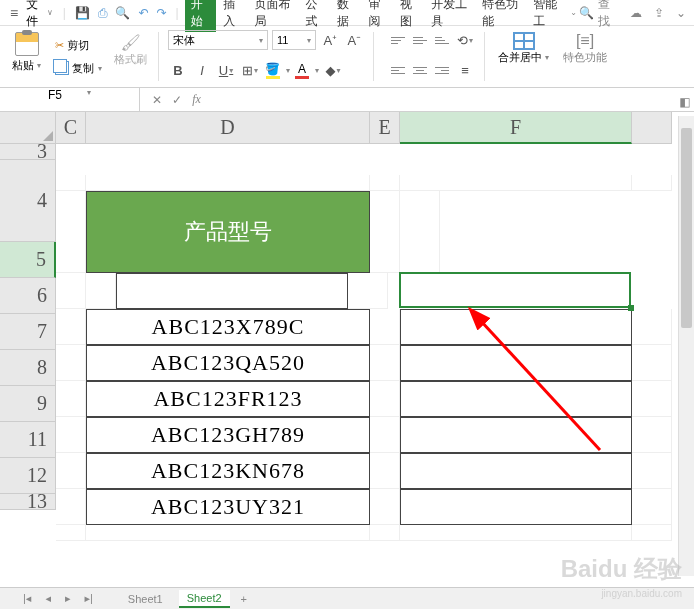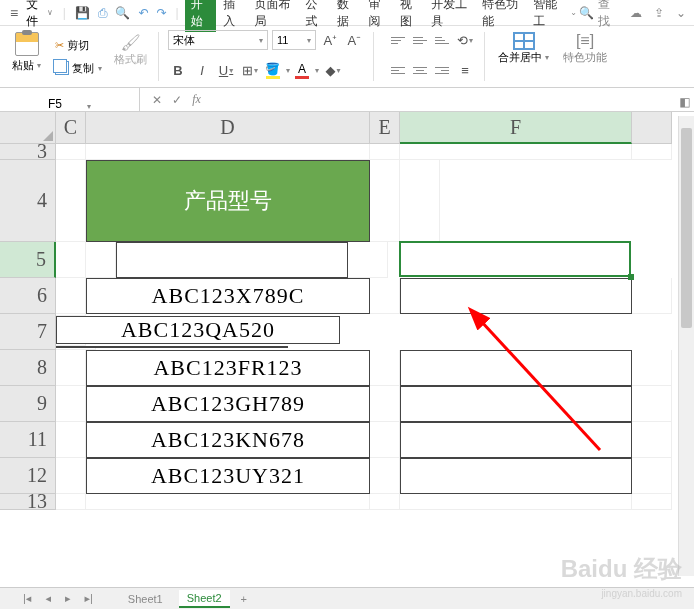--- a/index.html
+++ b/index.html
@@ -41,41 +41,41 @@
     
     .align-group { margin-left: 6px; }
     .align-btn { width: 18px; height: 16px; display: flex; flex-direction: column; justify-content: center; gap: 2px; cursor: pointer; padding: 0 2px; }
     .align-line { height: 1px; background: #888; }
     .merge-btn { display: flex; flex-direction: column; align-items: center; cursor: pointer; padding: 2px 4px; font-size: 11px; }
     .merge-icon { width: 22px; height: 18px; border: 1px solid #5b9bd5; display: grid; grid-template-columns: 1fr 1fr; grid-template-rows: 1fr 1fr; }
     .merge-icon div { border: 0.5px solid #5b9bd5; }
     .wrap-btn { display: flex; flex-direction: column; align-items: center; cursor: pointer; padding: 2px 4px; font-size: 11px; color: #888; }
     
     .namebox-row { display: flex; align-items: center; height: 24px; border-bottom: 1px solid #d0d0d0; background: #fff; }
-    .namebox { width: 140px; text-align: center; border-right: 1px solid #d0d0d0; height: 100%; display: flex; align-items: flex-end; justify-content: center; font-family: Arial; gap: 24px; }
+    .namebox { width: 140px; text-align: center; border-right: 1px solid #d0d0d0; height: 100%; display: flex; align-items: flex-start; justify-content: center; font-family: Arial; gap: 24px; }
     .fx-btns { display: flex; align-items: center; gap: 10px; margin-left: 12px; color: #888; }
     .fx-label { font-style: italic; font-family: Georgia; color: #888; }
     
     .sheet-area { position: relative; display: flex; height: 470px; }
     .corner { width: 56px; height: 32px; background: #e8e8e8; border-right: 1px solid #ccc; border-bottom: 1px solid #ccc; display: flex; align-items: flex-end; justify-content: flex-end; }
     .corner-tri { width: 0; height: 0; border-left: 10px solid transparent; border-bottom: 10px solid #b0b0b0; margin: 2px; }
     .col-headers { display: flex; height: 32px; }
     .col-h { background: #e8e8e8; border-right: 1px solid #ccc; border-bottom: 1px solid #ccc; display: flex; align-items: center; justify-content: center; font-size: 20px; color: #555; font-family: "Times New Roman", serif; }
     .col-c { width: 30px; }
     .col-d { width: 284px; }
     .col-e { width: 30px; }
     .col-f { width: 232px; }
     .col-f.active { background: #d0e8d4; border-bottom: 2px solid #2c8b3b; }
     .col-g { width: 40px; }
     
     .row-headers { width: 56px; }
     .row-h { background: #e8e8e8; border-right: 1px solid #ccc; border-bottom: 1px solid #ccc; display: flex; align-items: center; justify-content: flex-end; padding-right: 8px; font-size: 20px; color: #555; font-family: "Times New Roman", serif; }
     .row-h.active { background: #d0e8d4; border-right: 2px solid #2c8b3b; }
     
-    .grid-body { position: relative; }
+    .grid-body { position: relative; margin-top: 31px; }
     .grid-row { display: flex; }
     .cell { border-right: 1px solid #eee; border-bottom: 1px solid #eee; }
     
     .table-header-cell { background: #6aa84f; color: #fff; font-size: 22px; font-family: "SimSun", serif; display: flex; align-items: center; justify-content: center; text-align: center; border: 1px solid #444; }
     .table-data-cell { border: 1px solid #444; font-family: "Times New Roman", serif; font-size: 22px; display: flex; align-items: center; justify-content: center; letter-spacing: 1px; background: #fff; }
     .table-empty-cell { border: 1px solid #444; background: #fff; }
     
     .active-cell-border { position: absolute; border: 2px solid #2c8b3b; pointer-events: none; }
     .active-cell-handle { position: absolute; width: 6px; height: 6px; background: #2c8b3b; }
     
@@ -307,21 +307,21 @@
             <div class="table-empty-cell" style="width: 232px; height: 100%;"></div>
             <div class="cell" style="width: 40px; height: 100%;"></div>
           </div>
           <div class="grid-row" style="height: 36px;">
             <div class="cell" style="width: 30px; height: 100%;"></div>
             <div class="table-data-cell" style="width: 284px; height: 100%;">ABC123X789C</div>
             <div class="cell" style="width: 30px; height: 100%;"></div>
             <div class="table-empty-cell" style="width: 232px; height: 100%;"></div>
             <div class="cell" style="width: 40px; height: 100%;"></div>
           </div>
-          <div class="grid-row" style="height: 36px; flex-direction: column;">
+          <div class="grid-row" style="height: 36px;">
             <div class="cell" style="width: 30px; height: 100%;"></div>
             <div class="table-data-cell" style="width: 284px; height: 100%;">ABC123QA520</div>
             <div class="cell" style="width: 30px; height: 100%;"></div>
             <div class="table-empty-cell" style="width: 232px; height: 100%;"></div>
             <div class="cell" style="width: 40px; height: 100%;"></div>
           </div>
           <div class="grid-row" style="height: 36px;">
             <div class="cell" style="width: 30px; height: 100%;"></div>
             <div class="table-data-cell" style="width: 284px; height: 100%;">ABC123FR123</div>
             <div class="cell" style="width: 30px; height: 100%;"></div>

